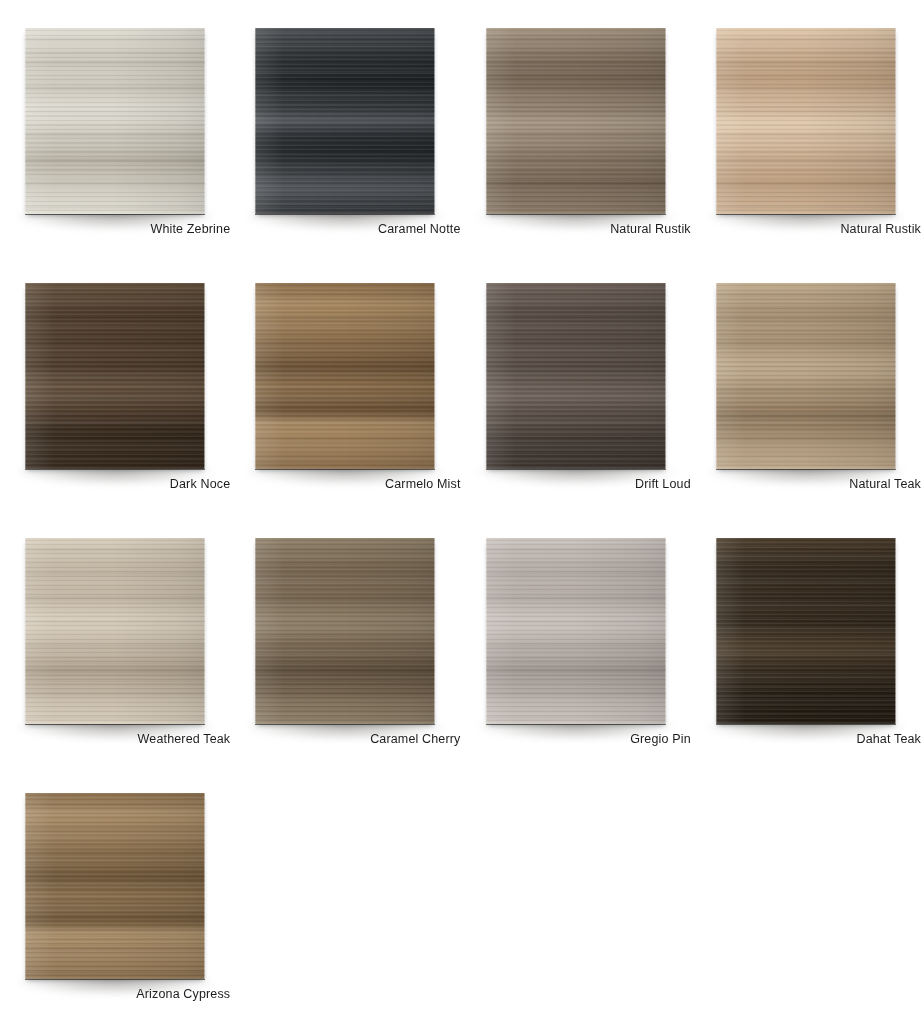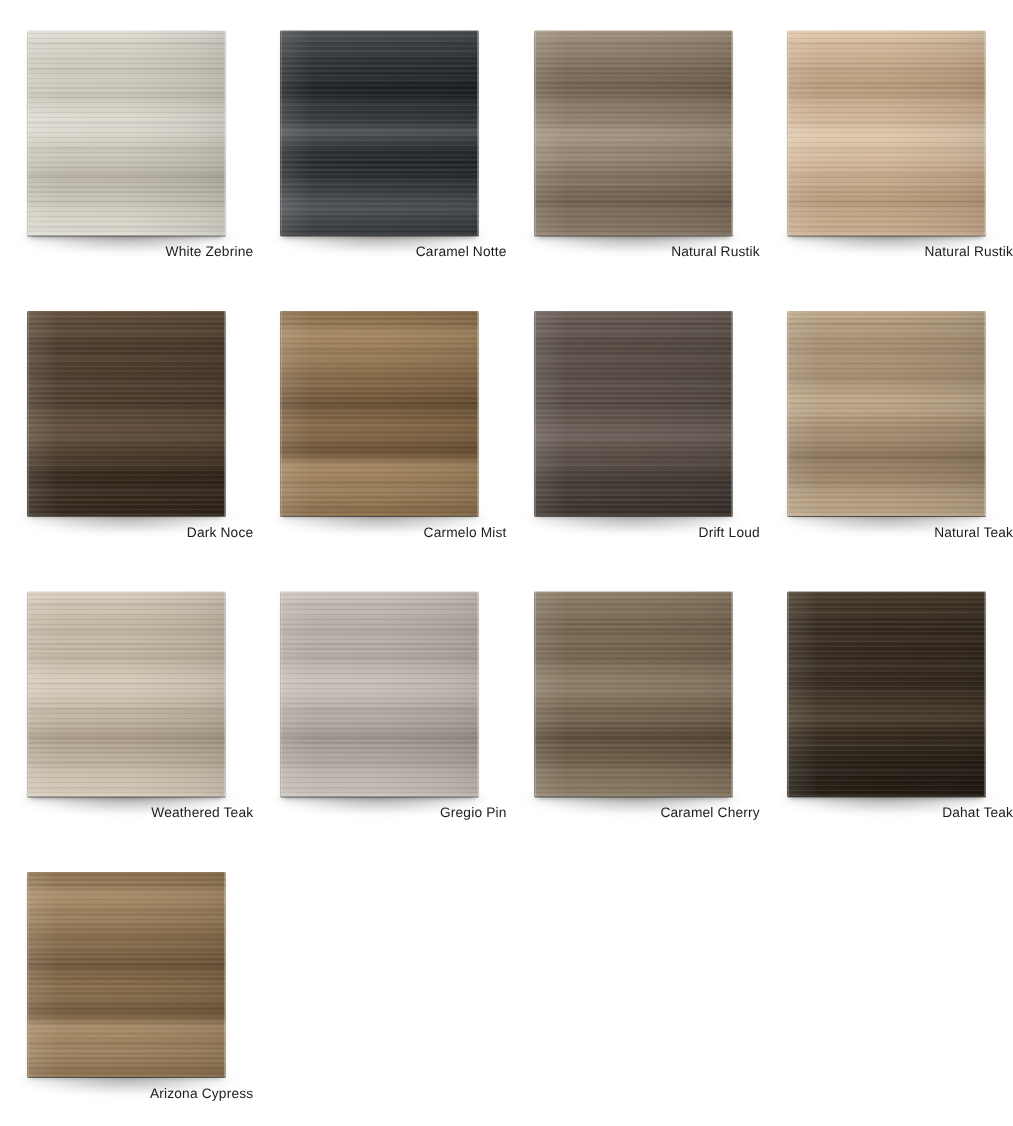--- a/index.html
+++ b/index.html
@@ -206,35 +206,35 @@
       <div class="tile-shadow"></div>
       <div class="tile" style="background: linear-gradient(rgb(216, 206, 189) 0%, rgb(195, 183, 164) 14%, rgb(195, 183, 164) 34%, rgb(216, 206, 189) 44%, rgb(195, 183, 164) 58%, rgb(172, 158, 138) 72%, rgb(195, 183, 164) 86%, rgb(216, 206, 189) 100%) rgb(195, 183, 164);">
         <div class="grain-fine"></div>
         <div class="grain-band"></div>
         <div class="tile-sheen"></div>
       </div>
       <div class="swatch-label">Weathered Teak</div>
     </div>
     <div class="swatch-cell">
       <div class="tile-shadow"></div>
+      <div class="tile" style="background: linear-gradient(rgb(142, 127, 104) 0%, rgb(117, 101, 79) 14%, rgb(117, 101, 79) 34%, rgb(142, 127, 104) 44%, rgb(117, 101, 79) 58%, rgb(91, 76, 57) 72%, rgb(117, 101, 79) 86%, rgb(142, 127, 104) 100%) rgb(117, 101, 79);">
+        <div class="grain-fine"></div>
+        <div class="grain-band"></div>
+        <div class="tile-sheen"></div>
+      </div>
+      <div class="swatch-label">Caramel Cherry</div>
+    </div>
+    <div class="swatch-cell">
+      <div class="tile-shadow"></div>
       <div class="tile" style="background: linear-gradient(rgb(203, 195, 189) 0%, rgb(181, 172, 166) 14%, rgb(181, 172, 166) 34%, rgb(203, 195, 189) 44%, rgb(181, 172, 166) 58%, rgb(159, 150, 144) 72%, rgb(181, 172, 166) 86%, rgb(203, 195, 189) 100%) rgb(181, 172, 166);">
         <div class="grain-fine"></div>
         <div class="grain-band"></div>
         <div class="tile-sheen"></div>
       </div>
       <div class="swatch-label">Gregio Pin</div>
-    </div>
-    <div class="swatch-cell">
-      <div class="tile-shadow"></div>
-      <div class="tile" style="background: linear-gradient(rgb(142, 127, 104) 0%, rgb(117, 101, 79) 14%, rgb(117, 101, 79) 34%, rgb(142, 127, 104) 44%, rgb(117, 101, 79) 58%, rgb(91, 76, 57) 72%, rgb(117, 101, 79) 86%, rgb(142, 127, 104) 100%) rgb(117, 101, 79);">
-        <div class="grain-fine"></div>
-        <div class="grain-band"></div>
-        <div class="tile-sheen"></div>
-      </div>
-      <div class="swatch-label">Caramel Cherry</div>
     </div>
     <div class="swatch-cell">
       <div class="tile-shadow"></div>
       <div class="tile" style="background: linear-gradient(rgb(74, 60, 43) 0%, rgb(51, 40, 28) 14%, rgb(51, 40, 28) 48%, rgb(74, 60, 43) 58%, rgb(51, 40, 28) 72%, rgb(33, 26, 17) 88%, rgb(33, 26, 17) 100%) rgb(51, 40, 28);">
         <div class="grain-fine"></div>
         <div class="grain-band"></div>
         <div class="tile-sheen"></div>
       </div>
       <div class="swatch-label">Dahat Teak</div>
     </div>

